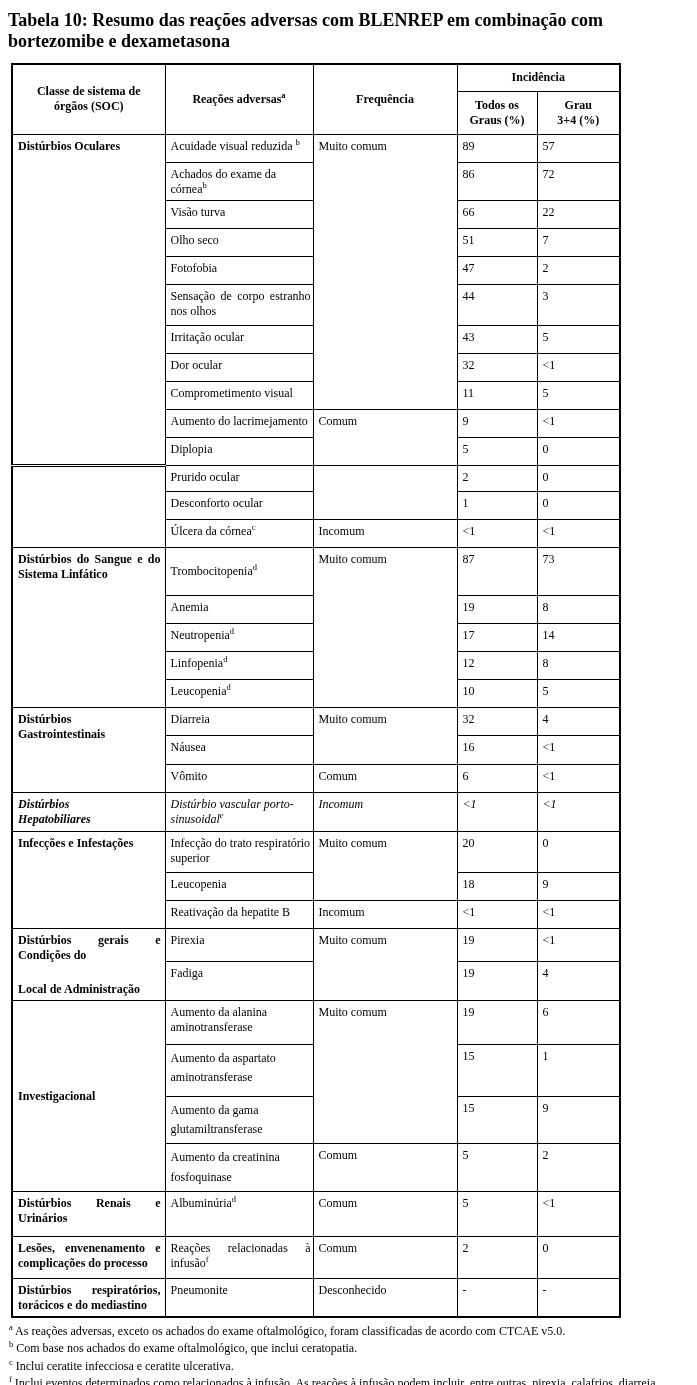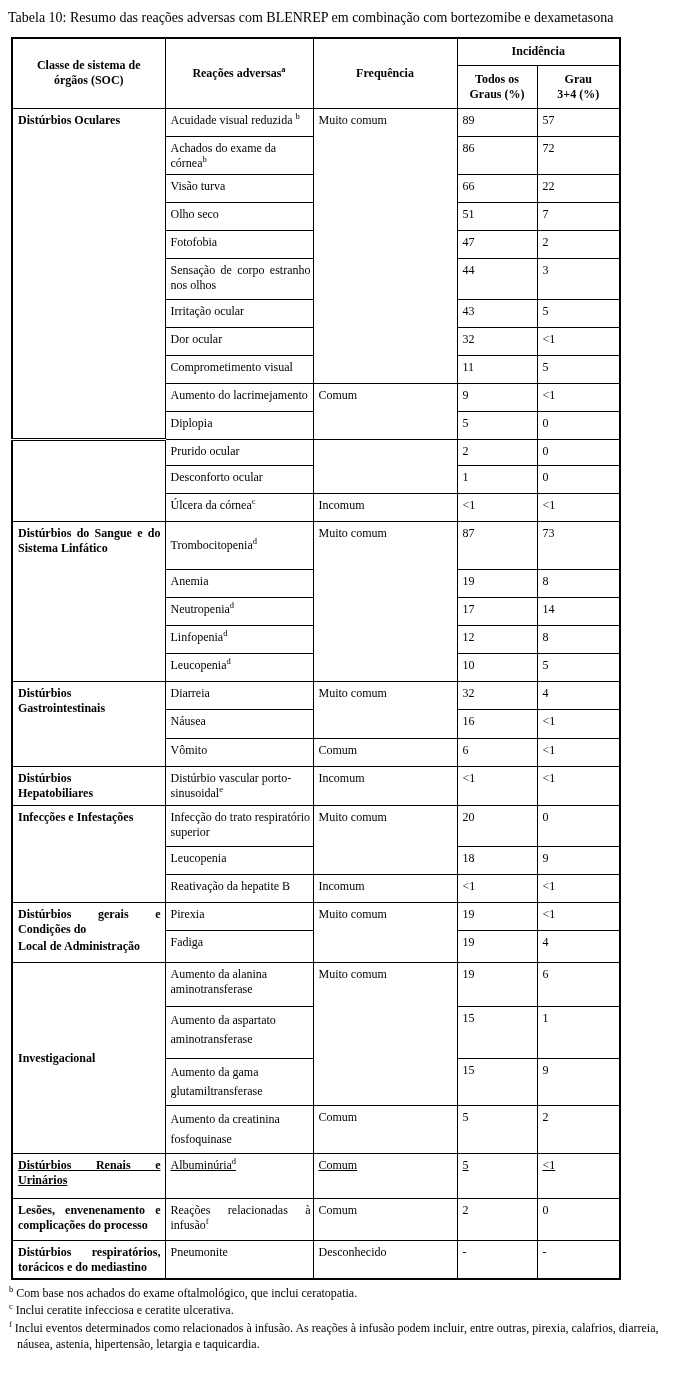--- a/index.html
+++ b/index.html
@@ -3,21 +3,21 @@
 <meta charset="utf-8">
 <style>
   html, body { margin: 0; padding: 0; }
   body {
     width: 697px; height: 1385px; overflow: hidden;
     background: #ffffff; color: #000000;
     font-family: "Liberation Serif", "DejaVu Serif", serif;
   }
   .page { padding: 8px 4px 0 8px; }
   .title {
-    font-size: 14px; font-weight: normal;
+    font-size: 18px; font-weight: bold;
     margin: 2px 0 11px 0;
   }
   table.art {
     border-collapse: collapse; table-layout: fixed;
     width: 608px; margin-left: 3px;
     border: 2px solid #000;
   }
   th, td {
     border: 1px solid #000;
     font-size: 12px;
@@ -28,21 +28,21 @@
   }
   thead th {
     text-align: center; vertical-align: middle;
     font-weight: bold; padding: 2px 3px;
   }
   th.pre { white-space: pre-line; }
   td.soc { font-weight: bold; padding-right: 4px; }
   td.soc.split { border-top: 3px double #000; }
   span.ln { display: block; }
   span.jl { display: block; text-align: justify; text-align-last: justify; }
-  span.gap { margin-top: 2px; }
+  span.gap { margin-top: 19px; }
   td.spaced span.ln { line-height: 1.65; }
   td.reaction { padding-right: 2px; }
   sup { font-size: 8.5px; line-height: 0; vertical-align: super; }
   .footnotes { margin: 5px 0 0 1px; }
   .fn {
     font-size: 12px; line-height: 1.38;
     padding-left: 8px; text-indent: -8px;
     margin: 0 0 1px 0;
   }
 </style>
@@ -242,21 +242,21 @@
           <td class="num">&lt;1</td>
         </tr>
         <tr style="height: 28px;">
           <td class="reaction">
             <span class="ln">Vômito</span>
           </td>
           <td class="freq" rowspan="1">Comum</td>
           <td class="num">6</td>
           <td class="num">&lt;1</td>
         </tr>
-        <tr style="height: 39px;">
+        <tr style="height: 39px; font-style: italic;">
           <td class="soc" rowspan="1">
             <span class="ln">Distúrbios</span>
             <span class="ln">Hepatobiliares</span>
           </td>
           <td class="reaction">
             <span class="ln">Distúrbio vascular porto-</span>
             <span class="ln">sinusoidal<sup>e</sup></span>
           </td>
           <td class="freq" rowspan="1">Incomum</td>
           <td class="num">&lt;1</td>
@@ -339,21 +339,21 @@
         </tr>
         <tr style="height: 45px; margin-left: 17px;">
           <td class="reaction spaced">
             <span class="ln">Aumento da creatinina</span>
             <span class="ln">fosfoquinase</span>
           </td>
           <td class="freq" rowspan="1">Comum</td>
           <td class="num">5</td>
           <td class="num">2</td>
         </tr>
-        <tr style="height: 45px; text-decoration: underline;">
+        <tr style="height: 45px;">
           <td class="soc" rowspan="1">
             <span class="jl">Distúrbios Renais e</span>
             <span class="ln">Urinários</span>
           </td>
           <td class="reaction">
             <span class="ln">Albuminúria<sup>d</sup></span>
           </td>
           <td class="freq" rowspan="1">Comum</td>
           <td class="num">5</td>
           <td class="num">&lt;1</td>
@@ -380,17 +380,18 @@
             <span class="ln">Pneumonite</span>
           </td>
           <td class="freq" rowspan="1">Desconhecido</td>
           <td class="num">-</td>
           <td class="num">-</td>
         </tr>
       </tbody>
   </table>
 
   <div class="footnotes" id="footnotes">
+      <div class="fn"><sup>a</sup> As reações adversas, exceto os achados do exame oftalmológico, foram classificadas de acordo com CTCAE v5.0.</div>
       <div class="fn"><sup>b</sup> Com base nos achados do exame oftalmológico, que inclui ceratopatia.</div>
       <div class="fn"><sup>c</sup> Inclui ceratite infecciosa e ceratite ulcerativa.</div>
       <div class="fn"><sup>f</sup> Inclui eventos determinados como relacionados à infusão. As reações à infusão podem incluir, entre outras, pirexia, calafrios, diarreia, náusea, astenia, hipertensão, letargia e taquicardia.</div>
     </div>
 </div>
 
 </body></html>

